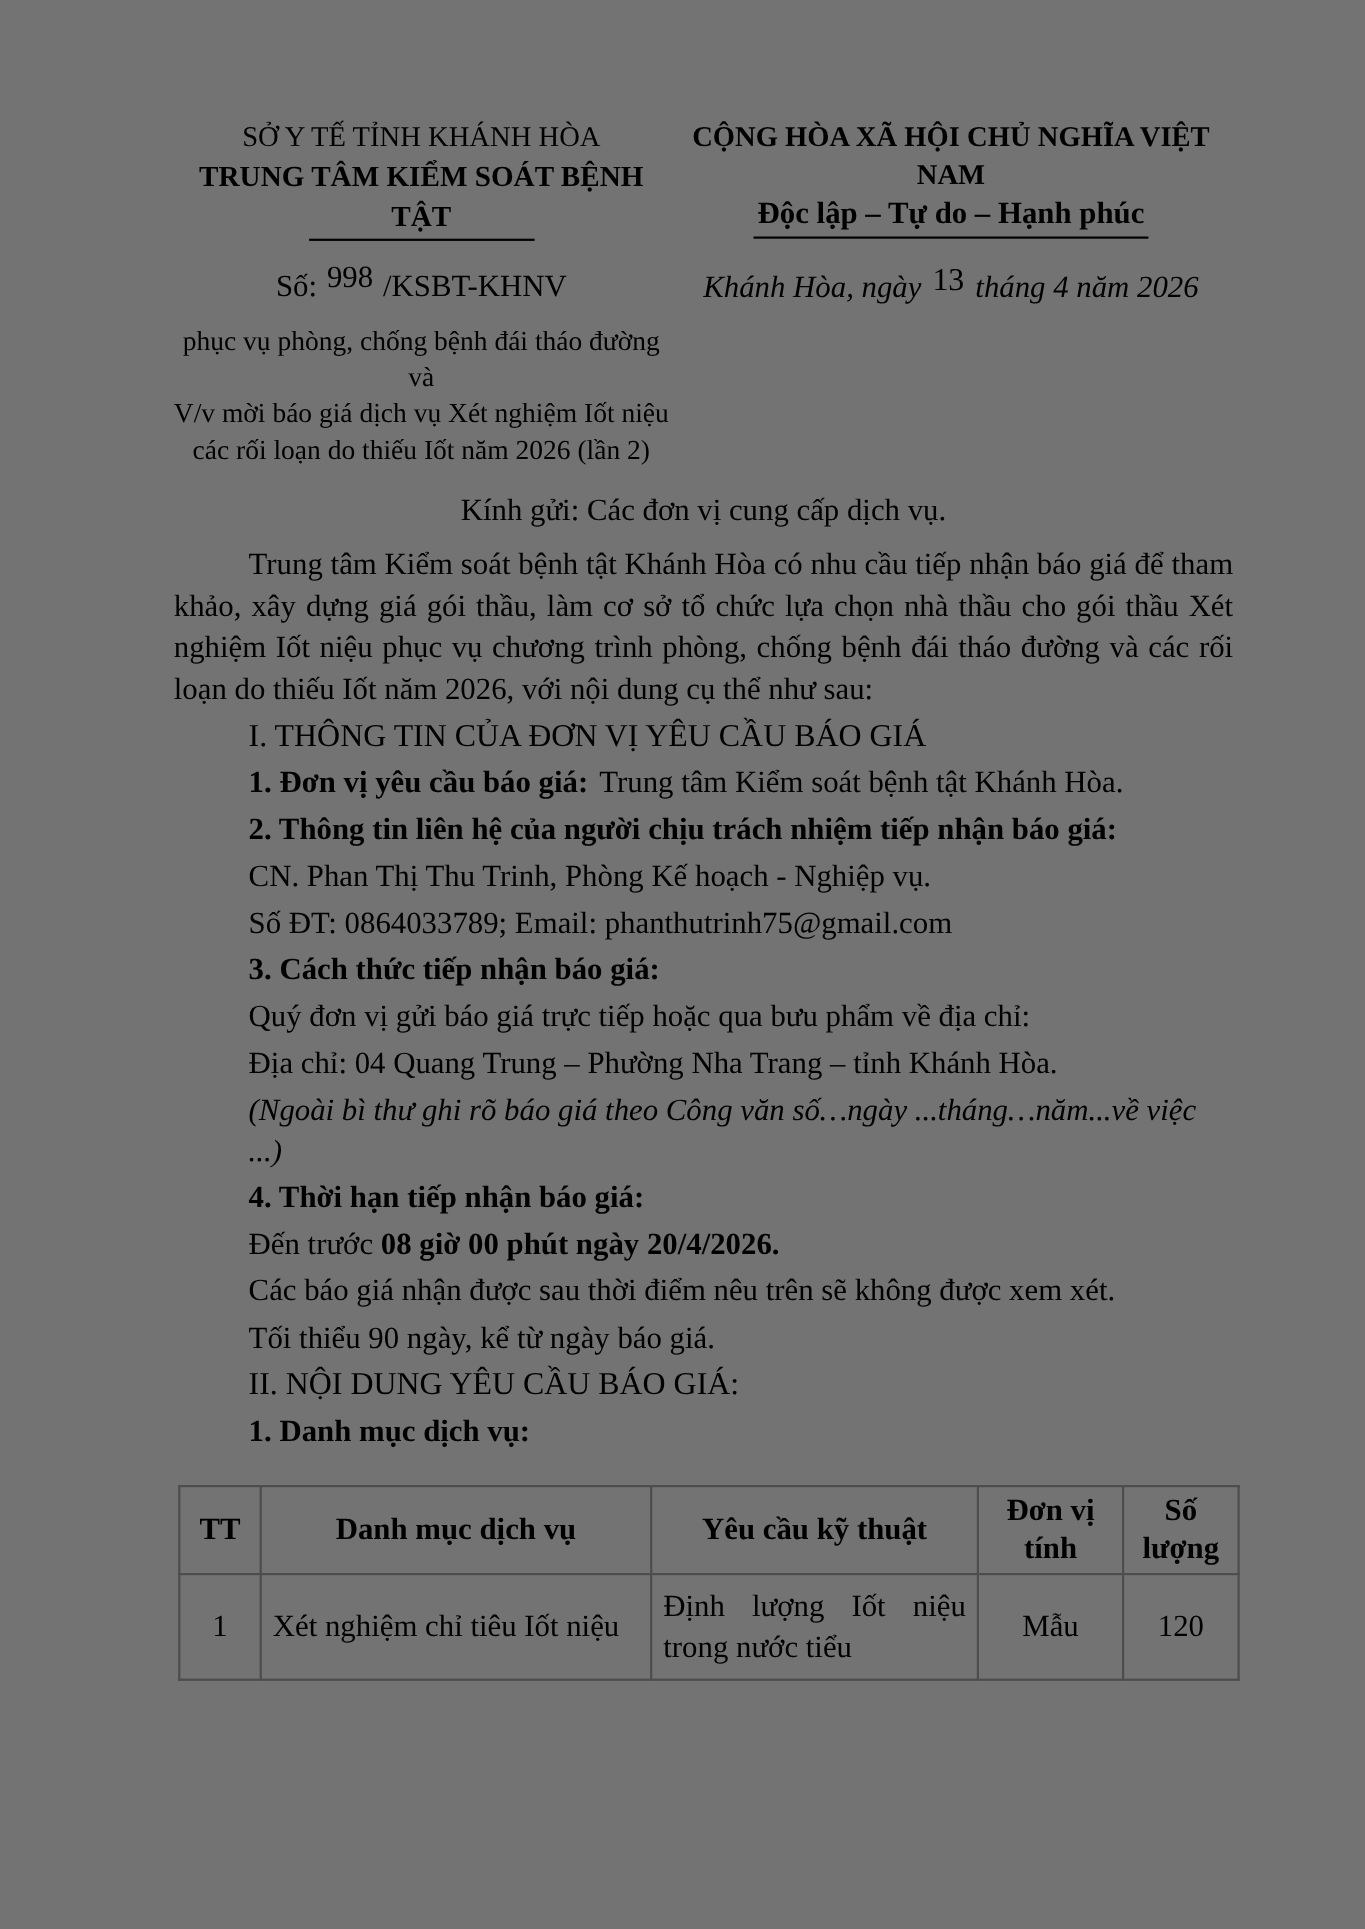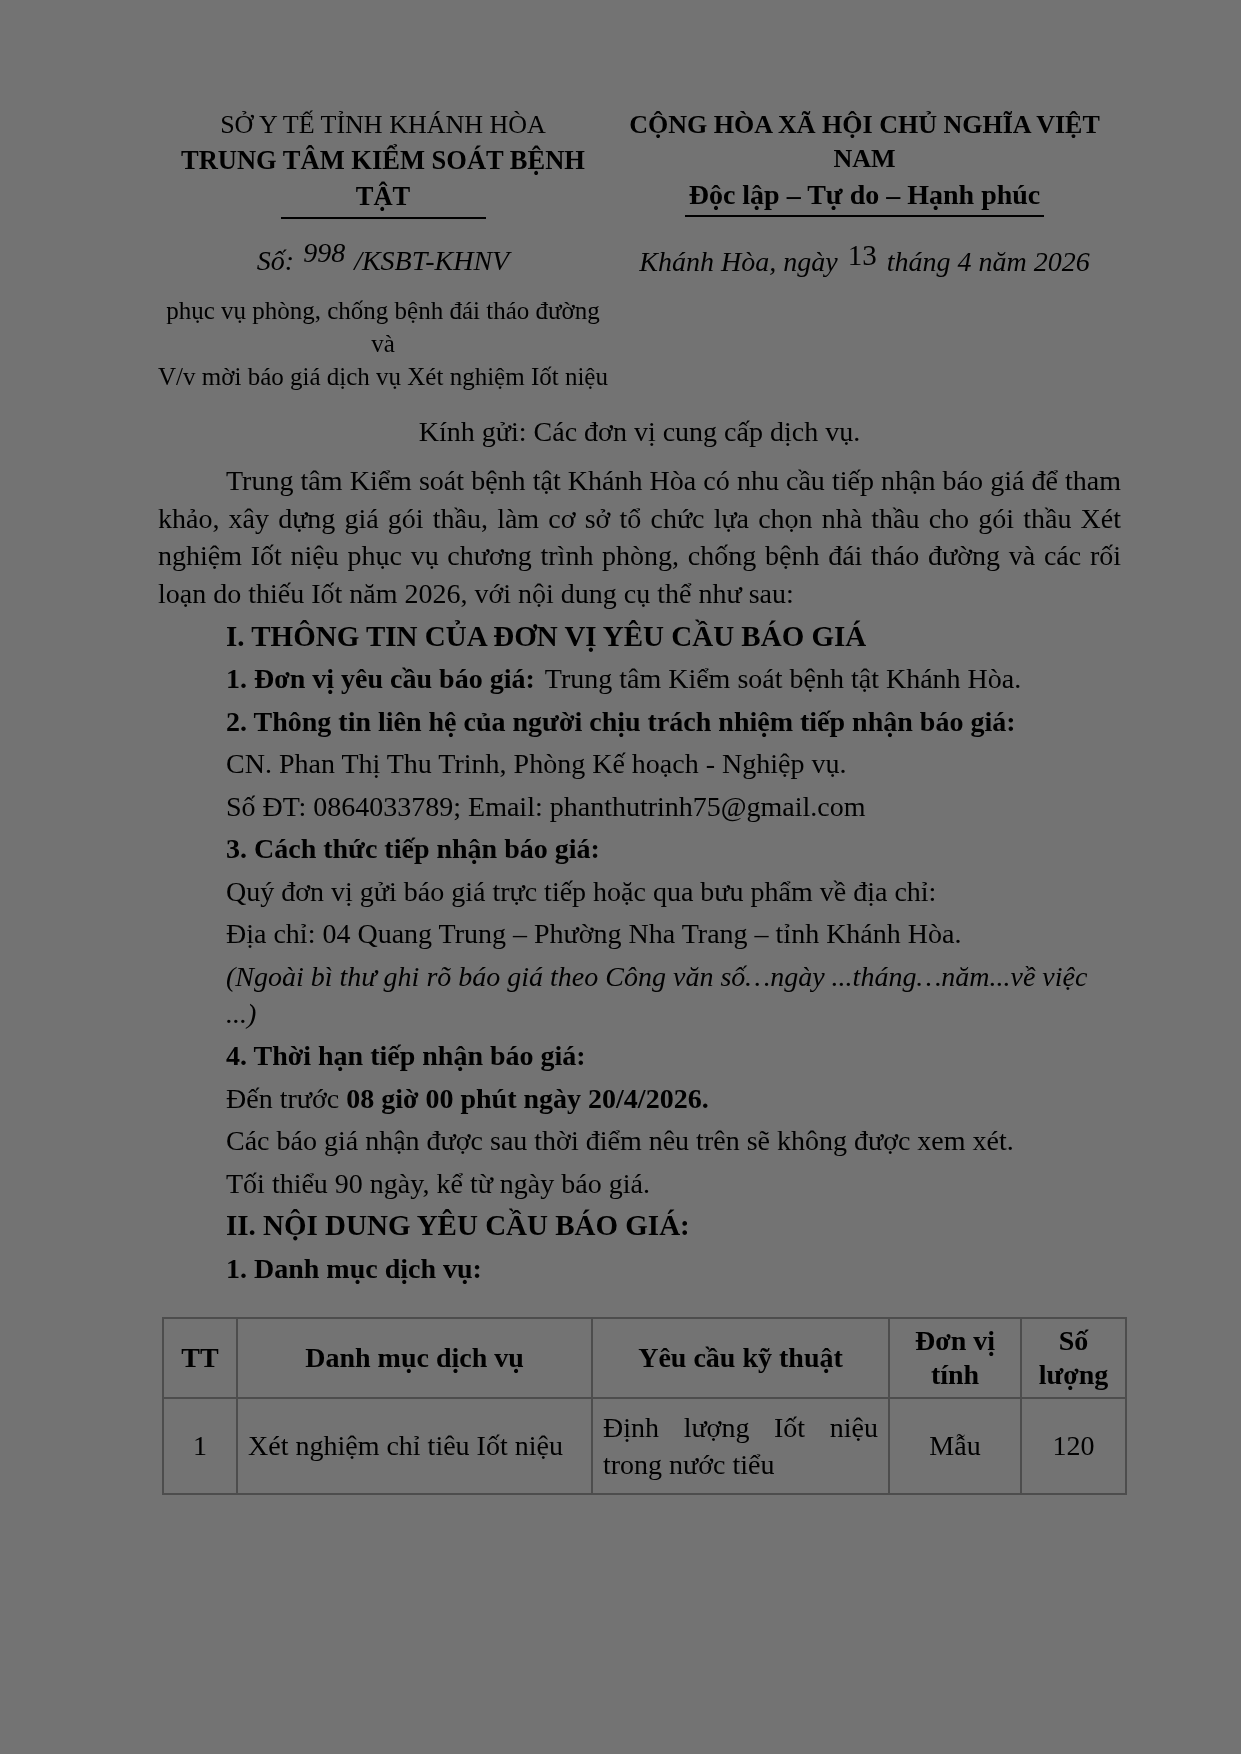--- a/index.html
+++ b/index.html
@@ -14,31 +14,31 @@
   .mast-left { width:450px; flex-shrink:0; text-align:center; }
   .mast-right { flex:1; text-align:center; }
   .agency-parent { font-size:26px; line-height:34px; }
   .agency-name { font-size:26.5px; line-height:36px; font-weight:bold; }
   .agency-rule { width:205px; border-top:2px solid #000; margin:3px auto 0; height:0; }
   .national-title { font-size:26px; line-height:34px; font-weight:bold; }
   .national-motto { display:inline-block; font-size:28px; line-height:34px; font-weight:bold;
                     border-bottom:2px solid #000; padding:0 4px 3px; margin-top:2px; }
   
   .refrow { display:flex; margin-top:22px; font-size:28px; line-height:40px; }
-  .ref-left { width:450px; flex-shrink:0; text-align:center;font-style:italic; }
+  .ref-left { width:450px; flex-shrink:0; text-align:center; }
   .ref-right { flex:1; text-align:center; font-style:italic; }
   .fill-number { position:relative; top:-8px; margin:0 9px; }
   .fill-day { position:relative; top:-6px; margin:0 10px; font-style:normal; font-size:29px;text-align:center; }
   
   .subject { width:450px; text-align:center; font-size:25px; line-height:33px; margin-top:12px; }
   
   .salutation { text-align:center; font-size:28px; line-height:37px; margin-top:20px; }
   .intro { font-size:28px; line-height:37.5px; text-align:justify; text-indent:68px; margin:12px 0 0 0; }
   .line { font-size:28px; line-height:37px; margin:5.5px 0; padding-left:68px; }
-  .heading1 { font-weight:bold; font-size:29px; }
+  .heading1 { font-weight:normal; font-size:29px; }
   .bold { font-weight:bold; }
   .italic { font-style:italic; }
   .lbl { font-weight:bold; margin-right:8px; }
   .after-sp { margin-left:2px; }
   
   table.svc { border-collapse:collapse; width:963px; margin:30px 0 0 4px; table-layout:fixed; }
   table.svc th, table.svc td { border:2px solid #4d4d4d; font-size:28px; vertical-align:middle; }
   table.svc th { font-weight:bold; text-align:center; line-height:34px; padding:5px 4px; }
   table.svc td { padding:10px 10px; line-height:37px; }
   td.c { text-align:center; }
@@ -67,20 +67,21 @@
       <span>Số:</span><span class="fill-number">998</span><span>/KSBT-KHNV</span>
     </div>
     <div class="ref-right">
       <span>Khánh Hòa, ngày</span><span class="fill-day">13</span><span>tháng 4 năm 2026</span>
     </div>
   </div>
 
   <div class="subject">
     <div>phục vụ phòng, chống bệnh đái tháo đường và</div>
     <div>V/v mời báo giá dịch vụ Xét nghiệm Iốt niệu</div>
+    <div>các rối loạn do thiếu Iốt năm 2026 (lần 2)</div>
   </div>
 
   <div class="salutation">Kính gửi: Các đơn vị cung cấp dịch vụ.</div>
 
   <p class="intro">Trung tâm Kiểm soát bệnh tật Khánh Hòa có nhu cầu tiếp nhận báo giá để tham khảo, xây dựng giá gói thầu, làm cơ sở tổ chức lựa chọn nhà thầu cho gói thầu Xét nghiệm Iốt niệu phục vụ chương trình phòng, chống bệnh đái tháo đường và các rối loạn do thiếu Iốt năm 2026, với nội dung cụ thể như sau:</p>
 
   <p class="line heading1">I. THÔNG TIN CỦA ĐƠN VỊ YÊU CẦU BÁO GIÁ</p>
 
   <p class="line">
     <span class="lbl">1. Đơn vị yêu cầu báo giá:</span><span class="after-sp">Trung tâm Kiểm soát bệnh tật Khánh Hòa.</span>

